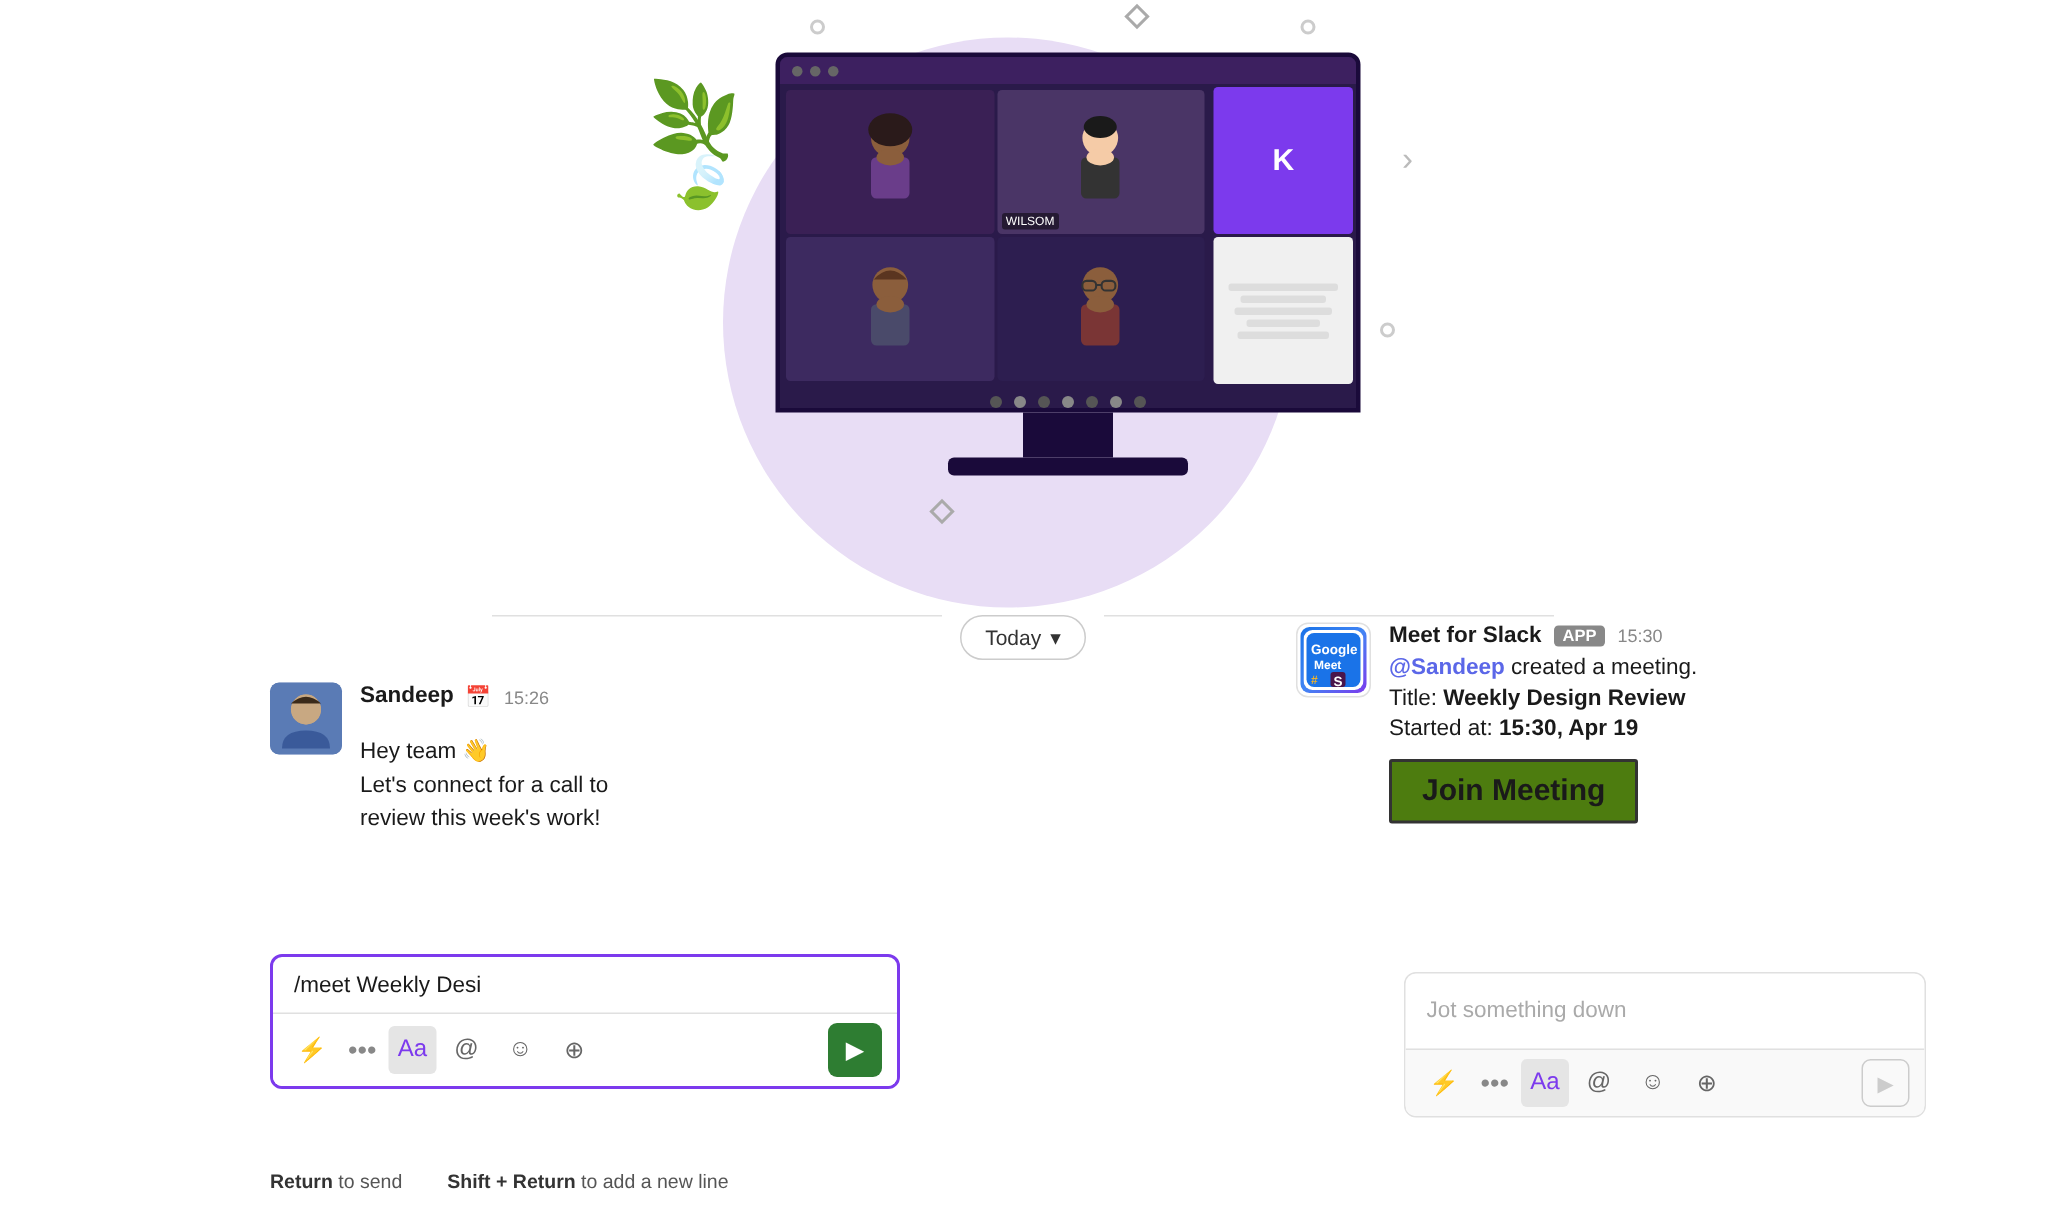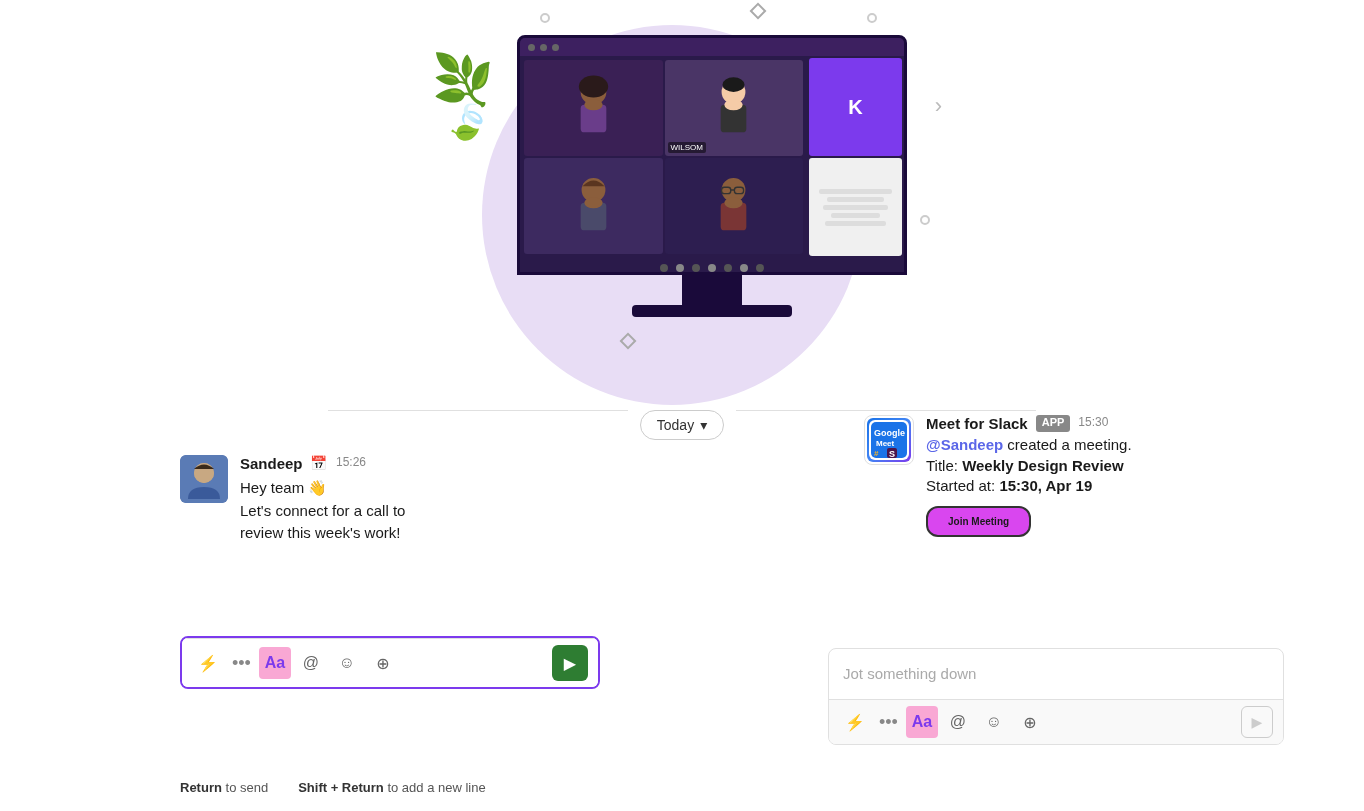--- a/index.html
+++ b/index.html
@@ -210,23 +210,23 @@
       font-weight: bold;
       font-size: 18px;
     }
 
     .message-content {
       flex: 1;
     }
 
     .message-header {
       display: flex;
-      align-items: flex-start;
+      align-items: flex-end;
       gap: 8px;
-      margin-bottom: 5px;
+      margin-bottom: 18px;
     }
 
     .sender-name {
       font-weight: 700;
       font-size: 15px;
       color: #1a1a1a;
     }
 
     .calendar-emoji {
       font-size: 14px;
@@ -272,23 +272,23 @@
       border-radius: 4px;
       cursor: pointer;
       display: flex;
       align-items: center;
       justify-content: center;
       color: #666;
       font-size: 16px;
     }
 
     .toolbar-btn.format-btn {
-      background: #f9a8d4;
+      background: #e5e5e5;
       color: #7c3aed;
-      font-weight: bold;
+      font-weight: normal;
     }
 
     .send-btn {
       width: 36px;
       height: 36px;
       background: #2e7d32;
       border: none;
       border-radius: 6px;
       cursor: pointer;
       display: flex;
@@ -359,20 +359,21 @@
       text-align: center;
       line-height: 1.2;
     }
 
     .notification-content {
       flex: 1;
     }
 
     .notif-header {
       display: flex;
+      align-items: center;
       gap: 8px;
       margin-bottom: 4px;
     }
 
     .app-name {
       font-weight: 700;
       font-size: 15px;
       color: #1a1a1a;
     }
 
@@ -417,35 +418,35 @@
       margin-bottom: 12px;
     }
 
     .started-time {
       font-weight: 700;
     }
 
     .join-btn {
       display: inline-block;
       border: 2px solid #333;
-      border-radius: 12px;
+      border-radius: 2px;
       padding: 8px 20px;
-      font-size: 10px;
+      font-size: 20px;
       font-weight: 600;
       color: #1a1a1a;
       cursor: pointer;
-      background: #d946ef;
+      background: #4d7c0f;
     }
 
     
     .input-box-right {
       position: absolute;
       top: 648px;
       right: 80px;
-      width: 456px;
+      width: 348px;
       background: #fff;
       border: 1.5px solid #e0e0e0;
       border-radius: 8px;
       overflow: hidden;
     }
 
     .input-placeholder {
       padding: 16px 14px;
       font-size: 15px;
       color: #aaa;
@@ -606,20 +607,21 @@
       <div class="message-text">
         <span>Hey team 👋</span><br>
         <span>Let's connect for a call to</span><br>
         <span>review this week's work!</span>
       </div>
     </div>
   </div>
 </div>
 
 <div class="input-box-left">
+  <div style="padding:10px 14px;font-size:15px;color:#1a1a1a;">/meet Weekly Desi</div>
   <div class="input-toolbar">
     <button class="toolbar-btn">
       <span>⚡</span>
     </button>
     <span class="toolbar-dots">•••</span>
     <button class="toolbar-btn format-btn">
       <span>Aa</span>
     </button>
     <button class="toolbar-btn">
       <span>@</span>

